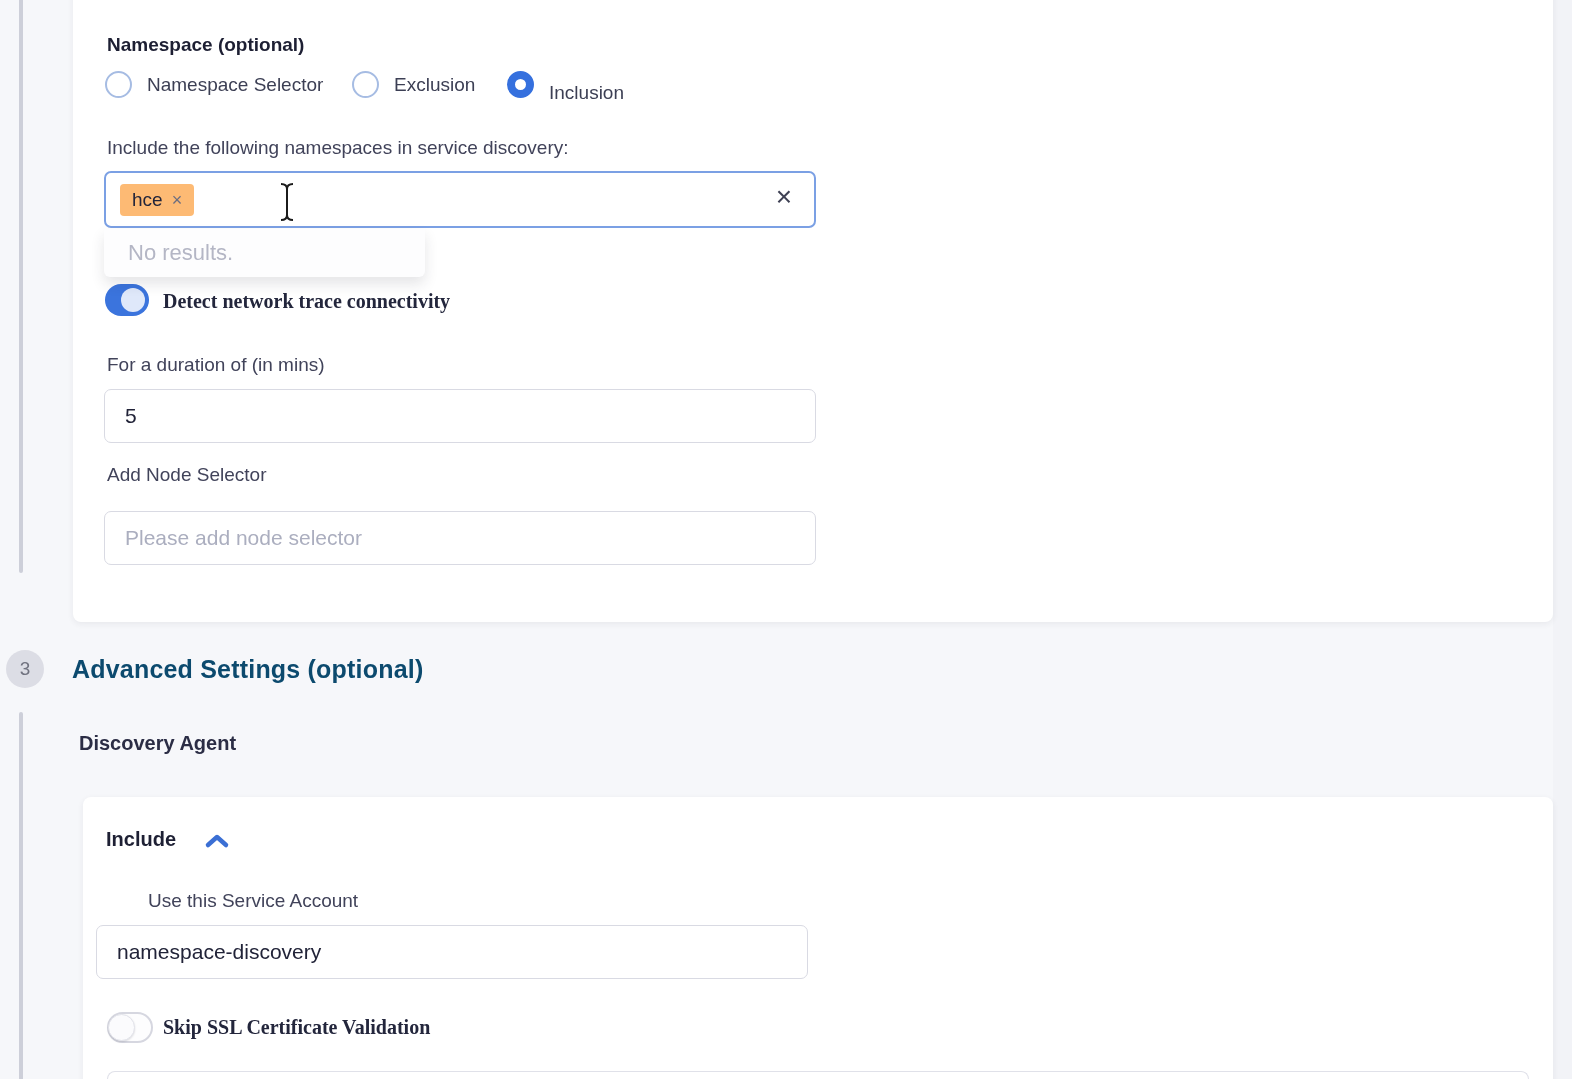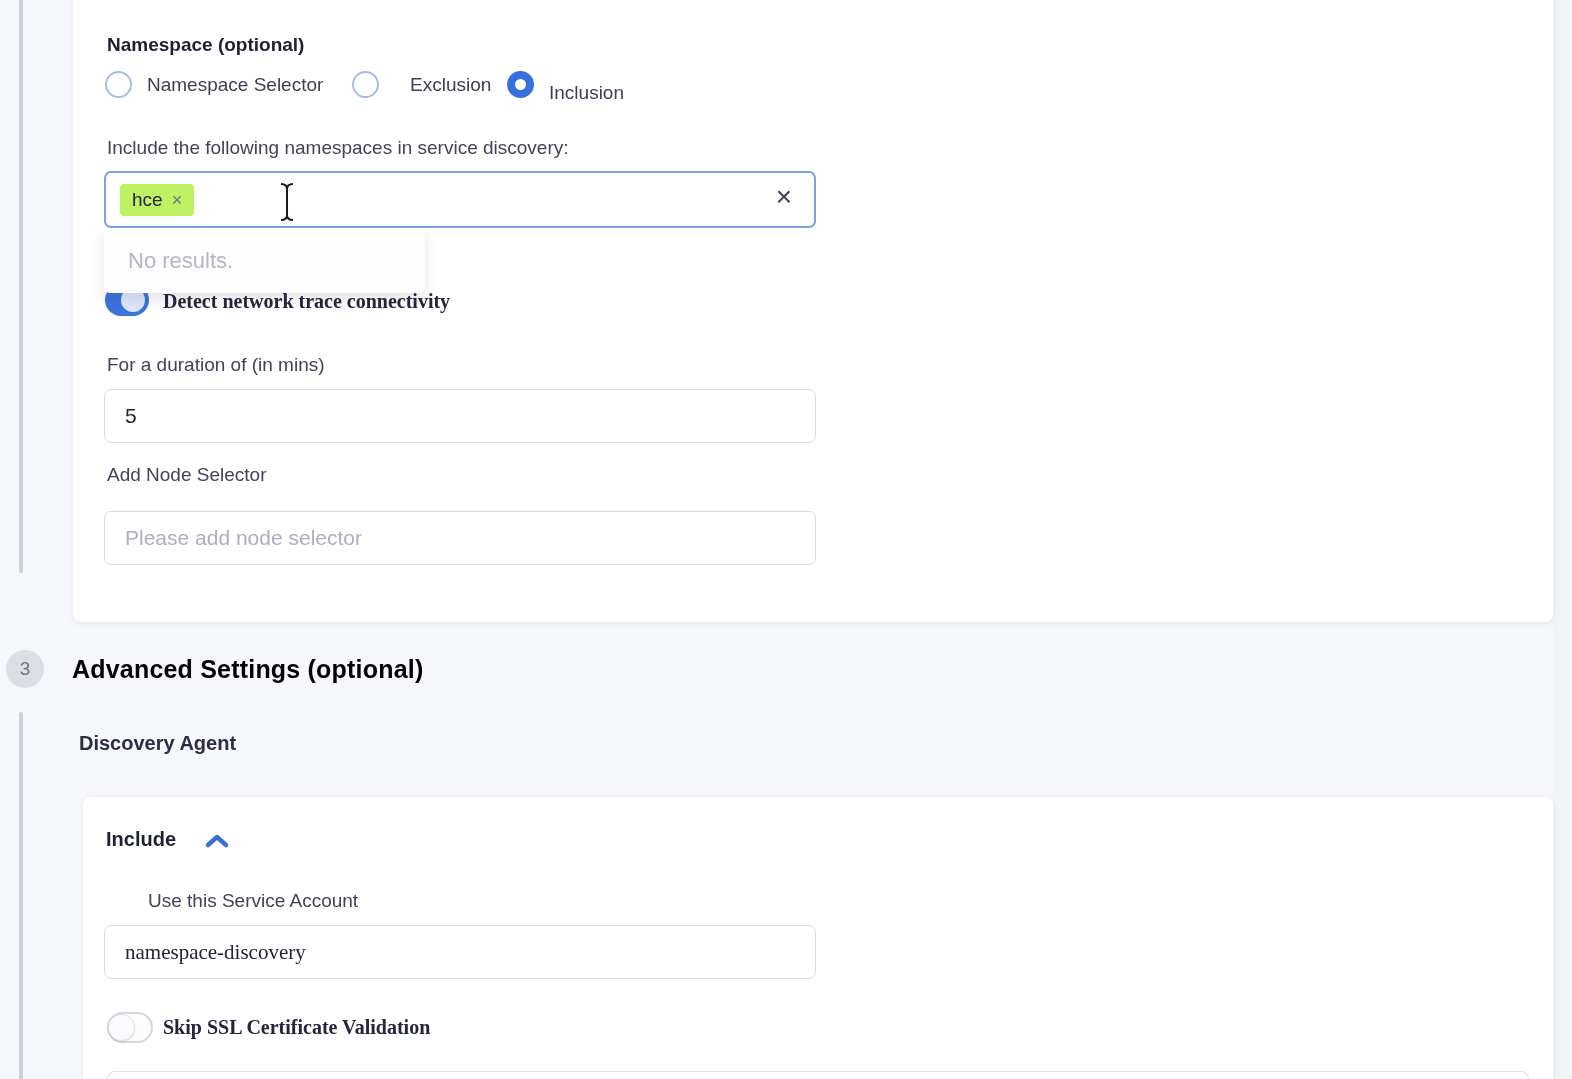--- a/index.html
+++ b/index.html
@@ -26,21 +26,21 @@
   #step-line-bottom{top:712px;height:370px;}
   .step-circle{
     position:absolute;left:6px;top:650px;width:38px;height:38px;border-radius:50%;
     background:#dcdde5;color:#70727f;font-size:19px;font-weight:500;
     display:flex;align-items:center;justify-content:center;z-index:2;
   }
 
   
   .label{font-size:19px;font-weight:500;color:#41435a;}
   .label-bold{font-size:19px;font-weight:700;color:#1d1f33;}
-  .section-title{font-size:25px;font-weight:700;color:#000000;letter-spacing:.2px;}
+  .section-title{font-size:25px;font-weight:700;color:#0c4a6e;letter-spacing:.2px;}
   .subsection-title{font-size:20px;font-weight:600;color:#2b2d45;}
   .radio{
     position:absolute;width:27px;height:27px;border-radius:50%;
     background:#fff;border:2.5px solid #a6bce3;box-sizing:border-box;
   }
   .radio.selected{border:8px solid #3570de;}
   .radio-label{position:absolute;font-size:19px;font-weight:500;color:#3c3f54;white-space:nowrap;}
 
   
   .text-input{
@@ -51,31 +51,31 @@
   }
   .text-input::placeholder{color:#abaebf;opacity:1;}
 
   
   .multiselect{
     position:absolute;left:104px;top:171px;width:712px;height:57px;box-sizing:border-box;
     border:2px solid #7ba0e4;border-radius:7px;background:#fff;
     display:flex;align-items:center;padding:0 14px;z-index:4;
   }
   .tag-chip{
-    background:#bef264;border-radius:4px;padding:5px 12px;
+    background:#fdba74;border-radius:4px;padding:5px 12px;
     font-size:19px;color:#23253a;display:flex;align-items:center;gap:9px;
   }
   .tag-remove{font-size:18px;color:#6b6d80;line-height:1;}
   .clear-all{
     position:absolute;right:22px;top:10px;font-size:28px;font-weight:300;color:#3f4154;line-height:1;
   }
 
   
   .dropdown{
-    position:absolute;left:104px;top:229px;width:321px;height:64px;
+    position:absolute;left:104px;top:229px;width:321px;height:48px;
     background:#fdfdfe;border-radius:0 0 6px 6px;
     box-shadow:0 7px 14px rgba(40,41,61,.12);z-index:6;
     display:flex;align-items:center;padding-left:24px;box-sizing:border-box;
   }
   .dropdown-empty{font-size:22px;color:#b4b6c5;}
 
   
   .toggle{position:absolute;border-radius:17px;box-sizing:border-box;}
   .toggle .knob{position:absolute;border-radius:50%;}
   .toggle.on{background:#3b74dd;width:44px;height:32px;}
@@ -108,21 +108,21 @@
 
 <div class="card" id="card-namespace"></div>
 
 <div class="abs label-bold" style="left:107px;top:34px;">Namespace (optional)</div>
 
 <div>
   <div class="radio" style="left:105px;top:71px;"></div>
   <div class="radio-label" style="left:147px;top:74px;">Namespace Selector</div>
 
   <div class="radio" style="left:352px;top:71px;"></div>
-  <div class="radio-label" style="left:394px;top:74px;margin-left:16px;">Exclusion</div>
+  <div class="radio-label" style="left:394px;top:74px;">Exclusion</div>
 
   <div class="radio selected" style="left:507px;top:71px;"></div>
   <div class="radio-label" style="left:549px;top:82px;">Inclusion</div>
 </div>
 
 <div class="abs label" style="left:107px;top:137px;">Include the following namespaces in service discovery:</div>
 
 <div class="multiselect">
   <div class="tag-chip">
     <span>hce</span>
@@ -157,20 +157,20 @@
 <div class="abs subsection-title" style="left:79px;top:732px;">Discovery Agent</div>
 
 <div class="card" id="card-security"></div>
 
 <div class="abs" style="left:106px;top:828px;font-size:20px;font-weight:700;color:#1e2034;z-index:3;">Include</div>
 <svg class="chevron-up" width="26" height="16" viewBox="0 0 26 16" style="z-index:3;">
   <path d="M4 12 L13 4 L22 12" stroke="#3b6fd4" stroke-width="4.5" fill="none" stroke-linecap="round" stroke-linejoin="round"></path>
 </svg>
 
 <div class="abs label" style="left:107px;top:890px;z-index:3;margin-left:41px;">Use this Service Account</div>
-<input class="text-input" style="left: 104px; top: 925px; z-index: 3; font-family: Liberation Serif, serif;" readonly="" value="namespace-discovery">
+<input class="text-input" style="left: 96px; top: 925px; z-index: 3;" readonly="" value="namespace-discovery">
 
 <div class="toggle off" style="left:107px;top:1012px;z-index:3;">
   <div class="knob"></div>
 </div>
 <div class="toggle-label" style="left:163px;top:1016px;z-index:3;">Skip SSL Certificate Validation</div>
 
 <div class="next-element-stub"></div>
 
 </body></html>

